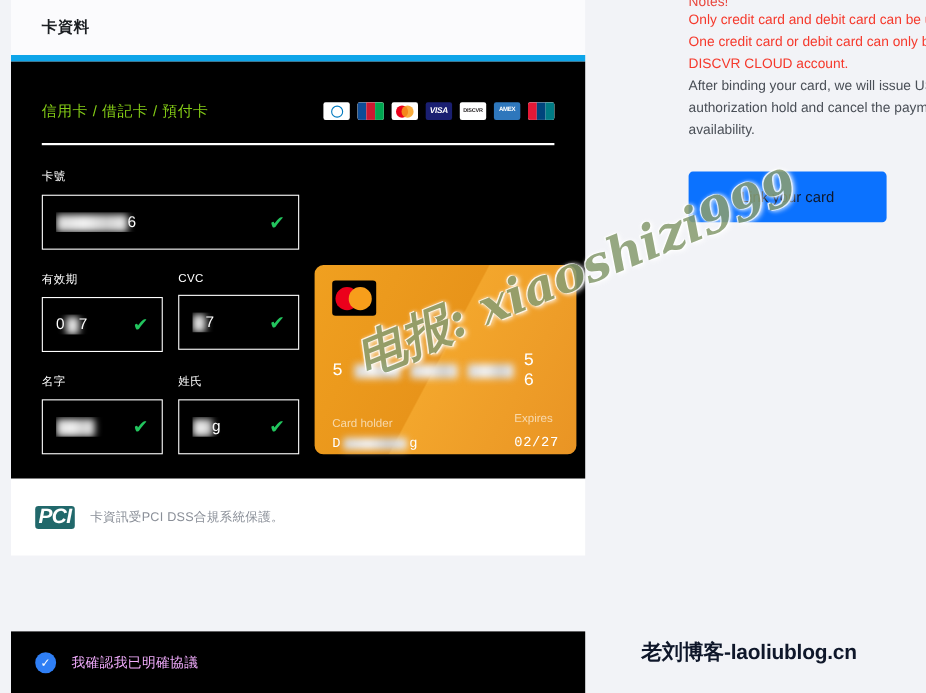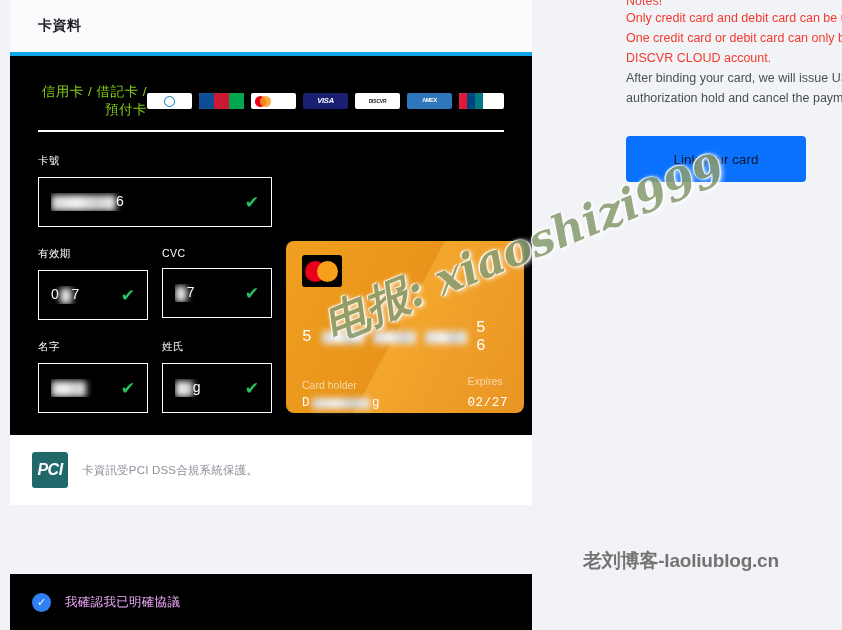--- a/index.html
+++ b/index.html
@@ -11,41 +11,41 @@
   }
   #root { position: relative; width: 842px; height: 630px; }
 
   
   .left-col { position: absolute; left: 10px; top: 0; width: 522px; }
 
   .panel-head {
     background: #fbfbfd;
     height: 56px;
     padding: 16px 0 0 28px;
-    border-bottom: 4px solid #0ea5e9;
+    border-bottom: 6px solid #0ea5e9;
   }
   .panel-head-title {
     font-size: 14px; color: #1c1f23; font-weight: 600; letter-spacing: .5px;
   }
 
   .form-panel {
     background: #000; width: 522px; padding: 28px 28px 0 28px;
     position: relative;
   }
 
   .cardtype-row {
     display: flex; align-items: center; justify-content: space-between;
     height: 34px;
   }
   .cardtype-label {
     color: #84cc16; font-size: 13.5px; letter-spacing: .5px; font-weight: 500; text-align: right;
   }
   .logos { display: flex; align-items: center; gap: 7px; }
   .logo {
-    width: 45px; height: 16px; border-radius: 2px;
+    width: 24px; height: 16px; border-radius: 2px;
     display: flex; align-items: center; justify-content: center;
     font-size: 6px; font-weight: 700; overflow: hidden;
     background: #fff; color: #1a1f71; line-height: 1;
   }
   .logo.diners { background: #fff; color: #0079be; }
   .logo.diners .dc { width: 11px; height: 11px; border-radius: 50%;
     border: 1.4px solid #0079be; display:block; }
   .logo.jcb { padding: 0; display: flex; gap: 0; }
   .logo.jcb i { flex: 1; height: 100%; display: block; }
   .logo.jcb i:nth-child(1) { background: #0e4c96; }
@@ -121,22 +121,22 @@
     font-family: "Liberation Mono","DejaVu Sans Mono", monospace; }
   .cc-holder { display: flex; align-items: center; }
   .cc-holder .blurred { height: 11px; width: 58px; margin: 0 2px; }
 
   
   .pci-panel {
     background: #fff; width: 522px; height: 70px;
     display: flex; align-items: center; padding-left: 22px; gap: 14px;
   }
   .pci-badge {
-    width: 36px; height: 36px; border-radius: 3px;
-    background: #21686b; color: #fff; font-weight: 700; font-size: 16px;
+    width: 36px; height: 21px; border-radius: 3px;
+    background: #21686b; color: #fff; font-weight: 700; font-size: 19px;
     display: flex; align-items: center; justify-content: center;
     font-style: italic; letter-spacing: -.5px;
   }
   .pci-text { color: #8a8f98; font-size: 11.5px; letter-spacing: .2px; }
 
   
   .consent-panel {
     background: #000; width: 522px; height: 56px;
     display: flex; align-items: center; padding-left: 22px; gap: 14px;
     position: absolute; left: 10px; top: 574px;
@@ -166,22 +166,22 @@
     position: absolute; left: 315px; top: 300px;
     font-family: "DejaVu Serif", serif;
     font-size: 44px; font-weight: 700; font-style: italic;
     color: #8a9e72; opacity: .88;
     transform: rotate(-22deg); transform-origin: left top;
     white-space: nowrap; pointer-events: none;
     text-shadow: 0 0 4px #fff, 1px 1px 0 #fff, -1px -1px 0 #fff,
                  2px 2px 5px rgba(255,255,255,.9);
   }
   .wm-bottom {
-    position: absolute; left: 583px; top: 548px;
-    font-size: 19px; font-weight: 700; color: #737373;
+    position: absolute; left: 583px; top: 580px;
+    font-size: 19px; font-weight: 700; color: #0f172a;
     letter-spacing: -.2px; white-space: nowrap; pointer-events: none;
   }
 </style>
 </head>
 <body>
 
 <div id="root">
 
   <div class="left-col">
 
@@ -306,19 +306,20 @@
     <span class="consent-text">我確認我已明確協議</span>
   </div>
 
   <div class="right-col">
     <div class="notes-title">Notes!</div>
     <div class="note-red">Only credit card and debit card can be us</div>
     <div class="note-red">One credit card or debit card can only be</div>
     <div class="note-red">DISCVR CLOUD account.</div>
     <div class="note-gray">After binding your card, we will issue US</div>
     <div class="note-gray">authorization hold and cancel the payme</div>
+    <div class="note-gray">availability.</div>
     <button class="link-btn">Link your card</button>
   </div>
 
   <div class="wm-main">电报: xiaoshizi999</div>
   <div class="wm-bottom">老刘博客-laoliublog.cn</div>
 
 </div>
 
 </body></html>

